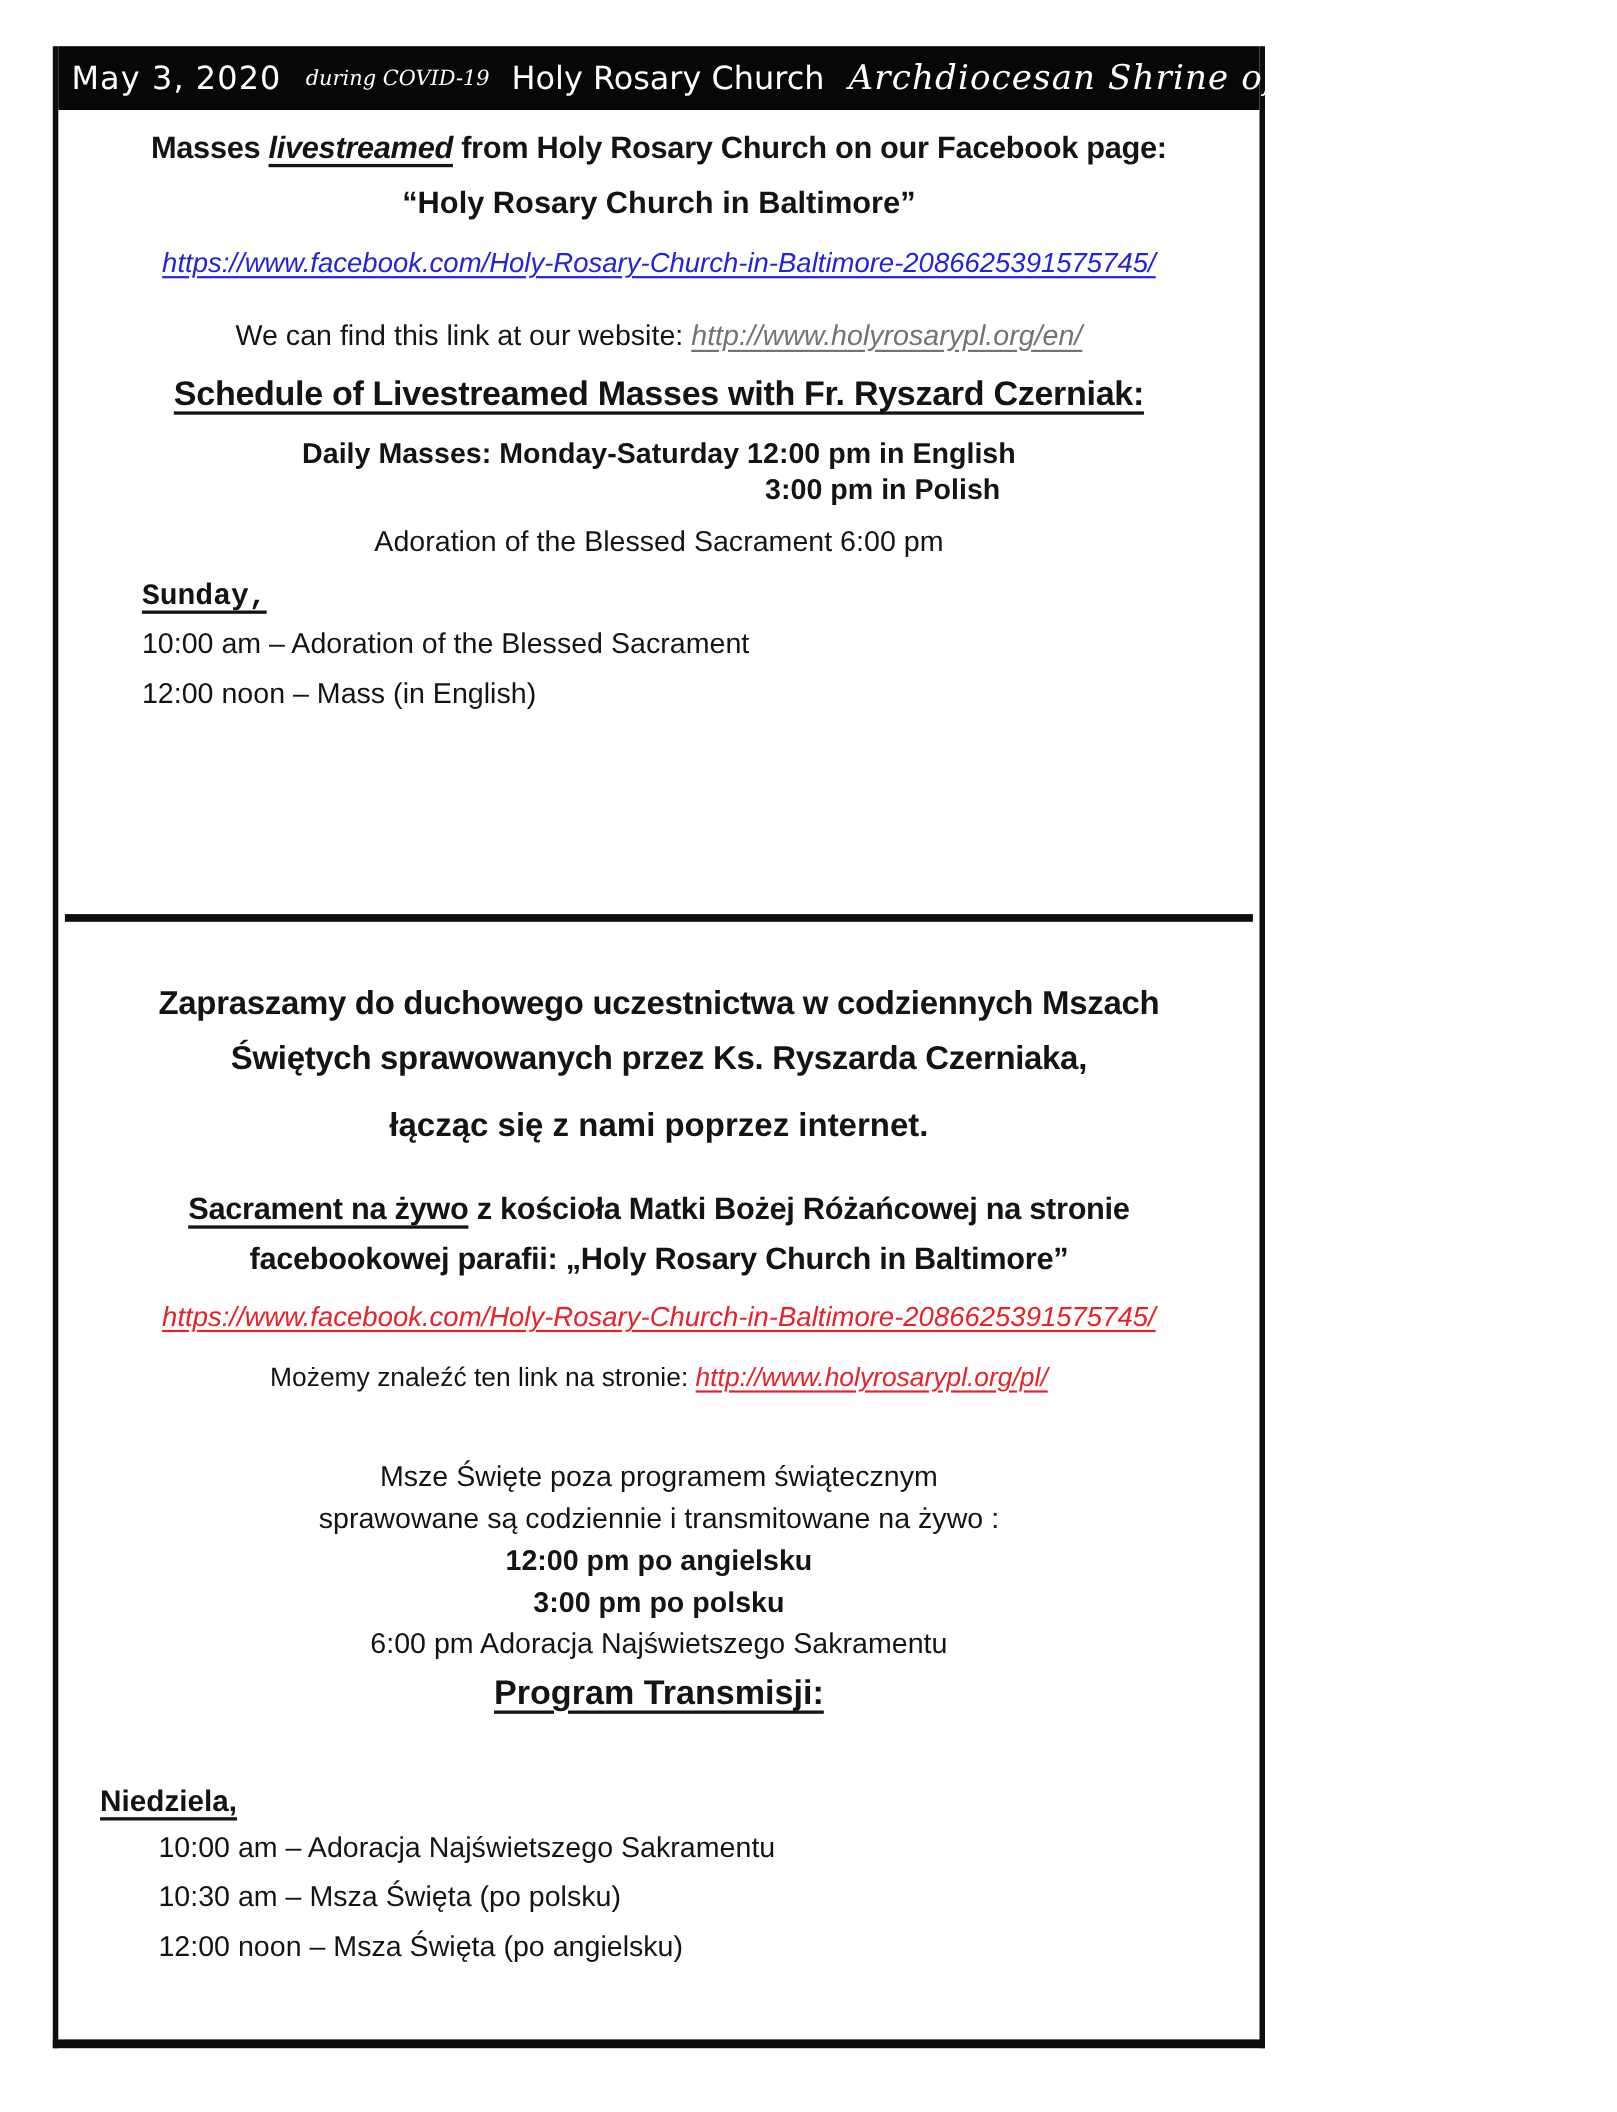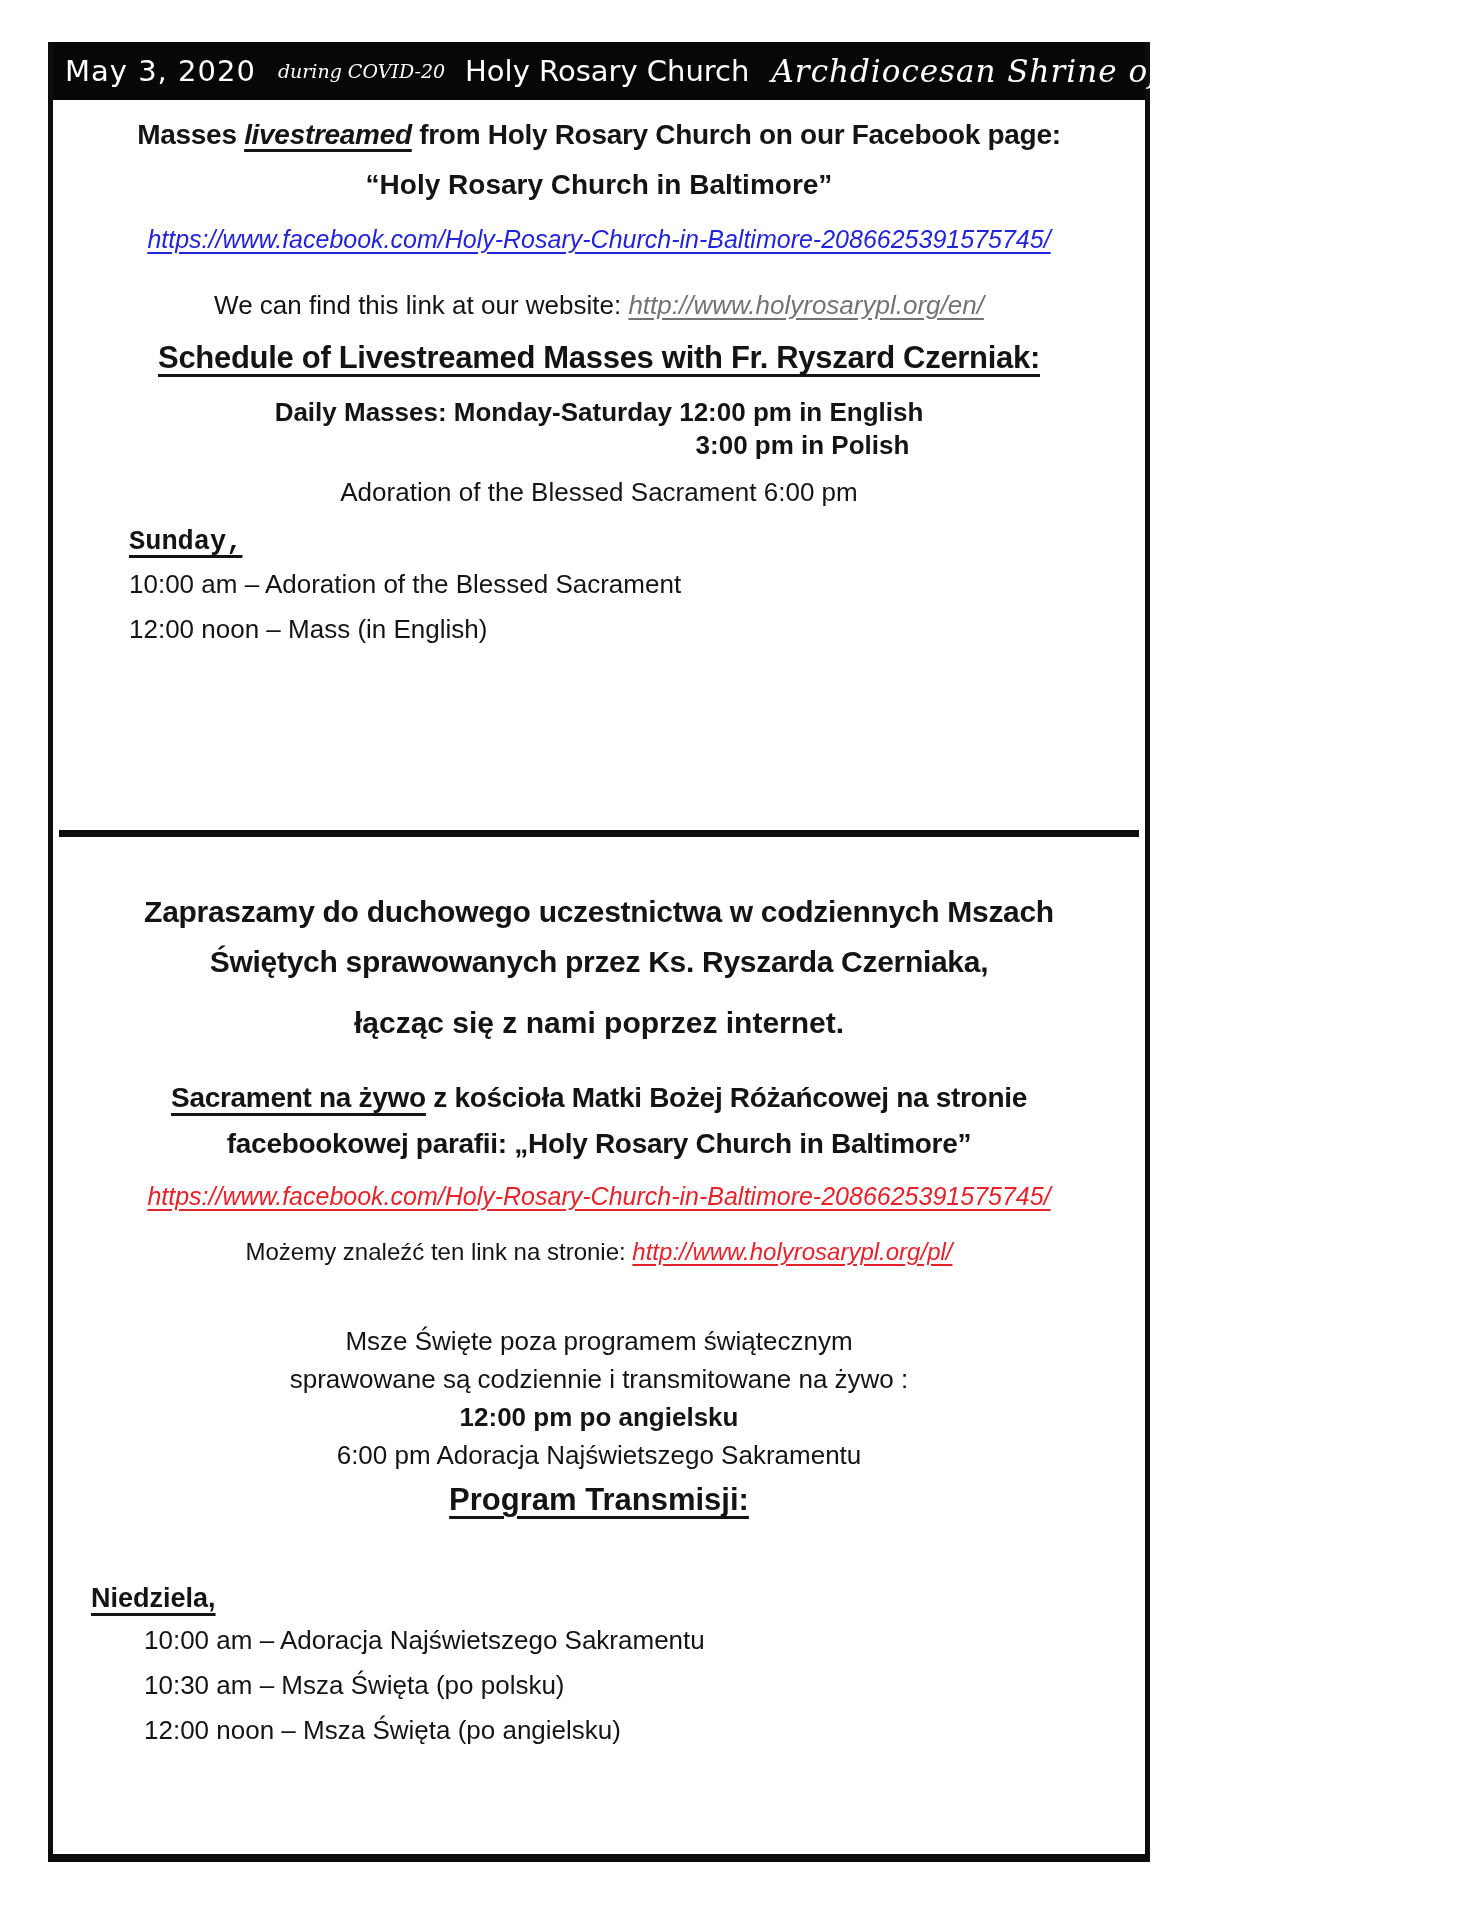--- a/index.html
+++ b/index.html
@@ -58,21 +58,21 @@
   .pl-item { margin-left:85px; font-size:26px; line-height:45px; }
 </style>
 </head>
 <body>
 
 <div class="page">
   <div class="frame">
 
     <div class="header-bar">
       <span class="hdr-date">May 3, 2020</span>
-      <span class="hdr-covid">during COVID-20</span>
+      <span class="hdr-covid">during COVID-19</span>
       <span class="hdr-church">Holy Rosary Church</span>
       <span class="hdr-shrine">Archdiocesan Shrine of The Divine Mercy</span>
 
     </div>
 
     <div class="content">
 
       <div class="intro1 center b"><span>Masses </span><span class="u">livestreamed</span><span> from Holy Rosary Church on our Facebook page:</span></div>
       <div class="intro2 center b">“Holy Rosary Church in Baltimore”</div>
 
@@ -109,20 +109,21 @@
       <div class="link-red center">
         <a href="#">https://www.facebook.com/Holy-Rosary-Church-in-Baltimore-2086625391575745/</a>
       </div>
 
       <div class="mozemy center"><span>Możemy znaleźć ten link na stronie:  </span><a href="#" class="url">http://www.holyrosarypl.org/pl/</a></div>
 
       <div class="msze center">
         <div>Msze Święte poza programem świątecznym</div>
         <div>sprawowane są codziennie i transmitowane na żywo :</div>
         <div class="b">12:00 pm po angielsku</div>
+        <div class="b">3:00 pm po polsku</div>
         <div>6:00 pm Adoracja Najświetszego Sakramentu</div>
       </div>
 
       <div class="program-h center b"><span>Program Transmisji:</span></div>
 
       <div class="niedziela-label"><span>Niedziela,</span></div>
       <div class="pl-item">10:00 am – Adoracja  Najświetszego Sakramentu</div>
       <div class="pl-item">10:30 am – Msza Święta  (po polsku)</div>
       <div class="pl-item">12:00 noon – Msza Święta (po angielsku)</div>
 

